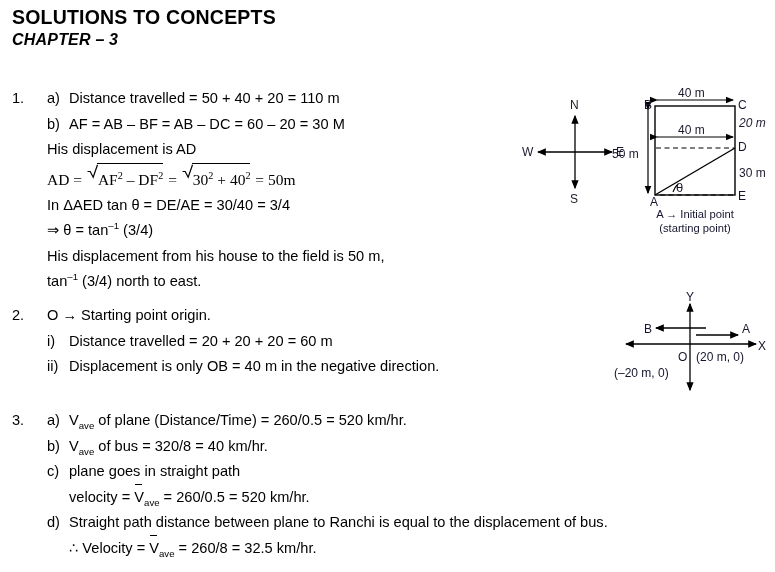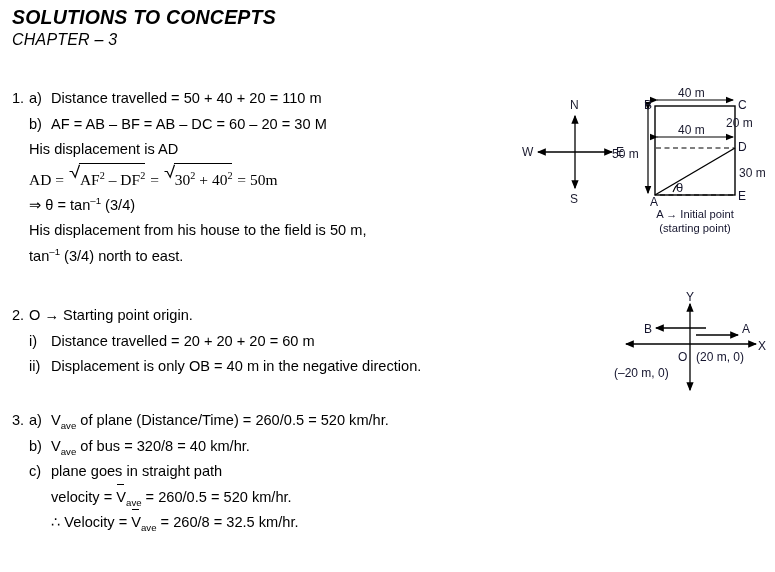--- a/index.html
+++ b/index.html
@@ -9,32 +9,32 @@
     font-family:"Liberation Sans", sans-serif;
     color:#000000;
     overflow:hidden;
     position:relative;
   }
   .page{position:relative;width:775px;height:572px;}
 
   
   .heading{position:absolute;left:12px;top:6px;}
   .heading .l1{
-    font-weight:bold;font-style:italic;font-size:19.5px;
+    font-weight:bold;font-size:19.5px;
     letter-spacing:.2px;line-height:1.18;white-space:nowrap;
   }
   .heading .l2{
-    font-weight:normal;font-style:italic;font-size:16px;
+    font-weight:bold;font-style:italic;font-size:16px;
     letter-spacing:.2px;line-height:1.2;margin-top:1px;white-space:nowrap;
   }
 
   
   .prob{position:absolute;font-size:14.6px;line-height:25.5px;}
   .num{position:absolute;left:0;top:0;width:28px;font-size:14.6px;}
-  .lines{margin-left:17px;}
+  .lines{margin-left:35px;}
   .ln{white-space:nowrap;height:25.5px;}
   .ln.tall{height:30px;line-height:30px;}
   .lbl{display:inline-block;width:22px;}
   .ind{display:inline-block;width:22px;}
 
   sup{font-size:.66em;vertical-align:super;line-height:0;}
   sub{font-size:.66em;vertical-align:sub;line-height:0;}
 
   
   .math{font-family:"Liberation Serif", serif;font-size:15.5px;text-align:center;}
@@ -92,20 +92,23 @@
                 <svg width="11" height="14" viewBox="0 0 11 14">
                   <polyline points="0.5,7.5 3.2,7.5 6.2,13.3 10.5,0.8" fill="none" stroke="#000" stroke-width="1.2"></polyline>
                 </svg>
               </span><span class="inner"><span>AF</span><sup>2</sup><span> – </span><span>DF</span><sup>2</sup></span></span><span> = </span><span class="radical"><span class="bar"></span><span class="tick">
                 <svg width="11" height="14" viewBox="0 0 11 14">
                   <polyline points="0.5,7.5 3.2,7.5 6.2,13.3 10.5,0.8" fill="none" stroke="#000" stroke-width="1.2"></polyline>
                 </svg>
               </span><span class="inner"><span>30</span><sup>2</sup><span> + </span><span>40</span><sup>2</sup></span></span><span> = </span><span>50m</span></span>
       </div>
       <div class="ln">
+        <span>In ΔAED tan θ = DE/AE = 30/40 = 3/4</span>
+      </div>
+      <div class="ln">
         <span>⇒ θ = tan</span><sup>–1</sup><span> (3/4)</span>
       </div>
       <div class="ln">
         <span>His displacement from his house to the field is 50 m,</span>
       </div>
       <div class="ln">
         <span>tan</span><sup>–1</sup><span> (3/4) north to east.</span>
       </div>
     </div>
   </div>
@@ -132,20 +135,23 @@
         <span class="lbl">a)</span><span>V</span><sub>ave</sub><span> of plane (Distance/Time) = 260/0.5 = 520 km/hr.</span>
       </div>
       <div class="ln">
         <span class="lbl">b)</span><span>V</span><sub>ave</sub><span> of bus = 320/8 = 40 km/hr.</span>
       </div>
       <div class="ln">
         <span class="lbl">c)</span><span>plane goes in straight path</span>
       </div>
       <div class="ln">
         <span class="ind"></span><span>velocity = </span><span class="vecbar">V</span><sub>ave</sub><span> = 260/0.5 = 520 km/hr.</span>
+      </div>
+      <div class="ln">
+        <span class="lbl">d)</span><span>Straight path distance between plane to Ranchi is equal to the displacement of bus.</span>
       </div>
       <div class="ln">
         <span class="ind"></span><span>∴ Velocity = </span><span class="vecbar">V</span><sub>ave</sub><span> = 260/8 = 32.5 km/hr.</span>
       </div>
     </div>
   </div>
 
   <div class="fig" style="left:520px;top:100px;width:110px;height:115px;">
     <svg width="110" height="115" viewBox="0 0 110 115">
       <defs>
@@ -189,21 +195,21 @@
       <line x1="48" y1="21" x2="48" y2="105" stroke="#000" stroke-width="1.2" marker-start="url(#ah2)" marker-end="url(#ah2)"></line>
     </svg>
     <span class="figtxt b" style="left:44px;top:10px;">B</span>
     <span class="figtxt b" style="left:138px;top:10px;">C</span>
     <span class="figtxt b" style="left:138px;top:52px;">D</span>
     <span class="figtxt b" style="left:138px;top:101px;">E</span>
     <span class="figtxt b" style="left:50px;top:107px;">A</span>
     <span class="figtxt" style="left:78px;top:-2px;">40 m</span>
     <span class="figtxt" style="left:78px;top:35px;">40 m</span>
     <span class="figtxt" style="left:12px;top:59px;">50 m</span>
-    <span class="figtxt" style="left:126px;top:28px;">20 m</span>
+    <span class="figtxt" style="left:139px;top:28px;font-style:italic;">20 m</span>
     <span class="figtxt" style="left:139px;top:78px;">30 m</span>
     <span class="figtxt" style="left:76px;top:92px;font-size:13px;">θ</span>
     <span class="cap" style="left:30px;top:120px;width:130px;">A → Initial point</span>
     <span class="cap" style="left:30px;top:134px;width:130px;">(starting point)</span>
   </div>
 
   <div class="fig" style="left:612px;top:292px;width:163px;height:108px;">
     <svg width="163" height="108" viewBox="0 0 163 108">
       <defs>
         <marker id="ah3" markerWidth="7" markerHeight="7" refX="6" refY="3.2" orient="auto">

